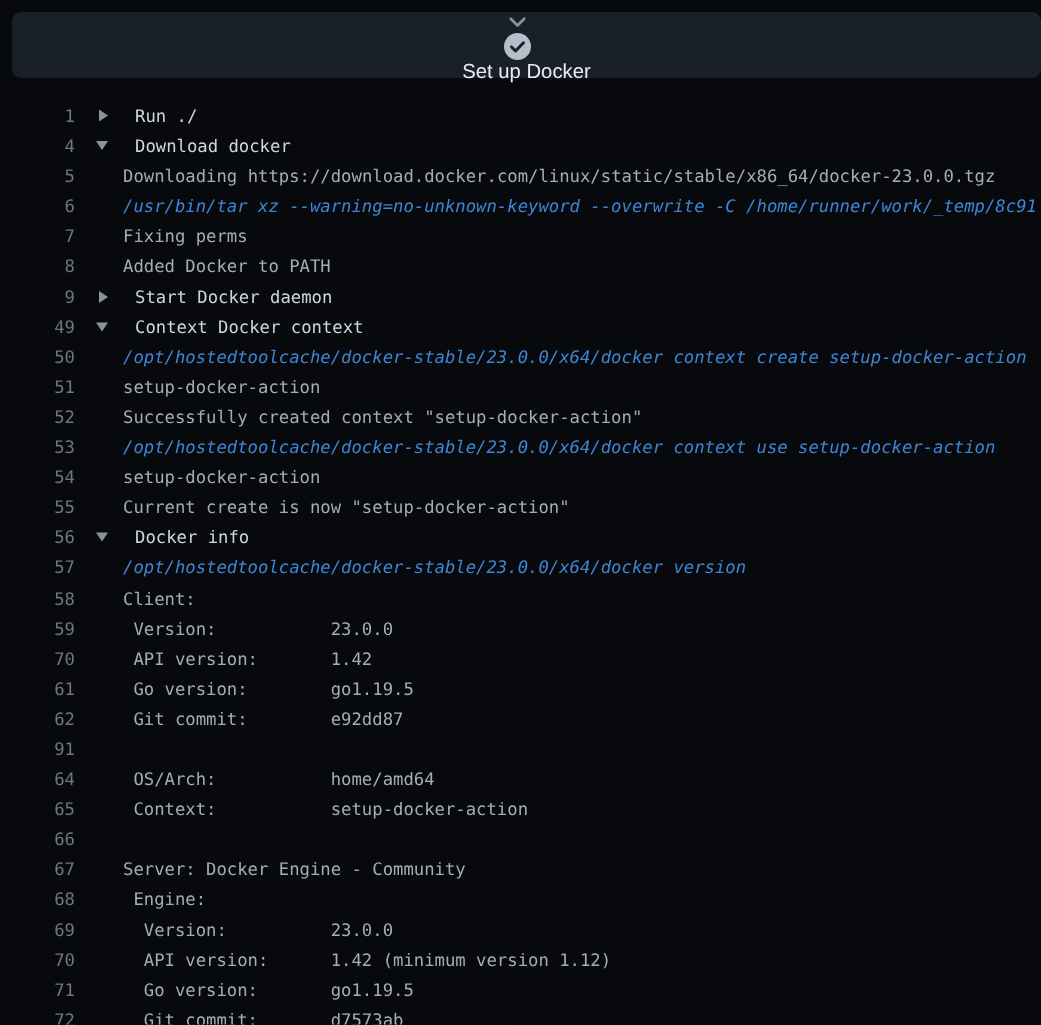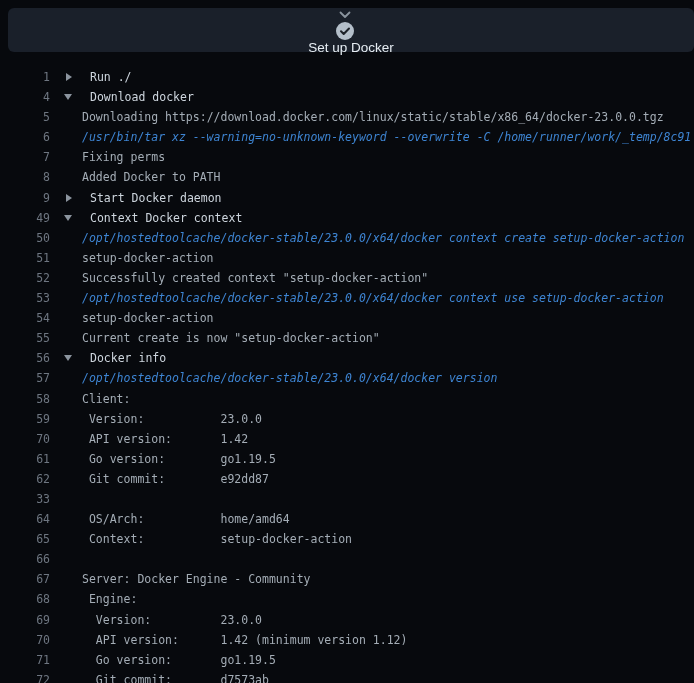--- a/index.html
+++ b/index.html
@@ -191,21 +191,21 @@
       <span class="ln">61</span>
       <span class="marker"></span>
       <span class="txt"><span class="seg-plain"> Go version:        go1.19.5</span></span>
     </div>
     <div class="row">
       <span class="ln">62</span>
       <span class="marker"></span>
       <span class="txt"><span class="seg-plain"> Git commit:        e92dd87</span></span>
     </div>
     <div class="row">
-      <span class="ln">33</span>
+      <span class="ln">91</span>
       <span class="marker"></span>
     </div>
     <div class="row">
       <span class="ln">64</span>
       <span class="marker"></span>
       <span class="txt"><span class="seg-plain"> OS/Arch:           home/amd64</span></span>
     </div>
     <div class="row">
       <span class="ln">65</span>
       <span class="marker"></span>

